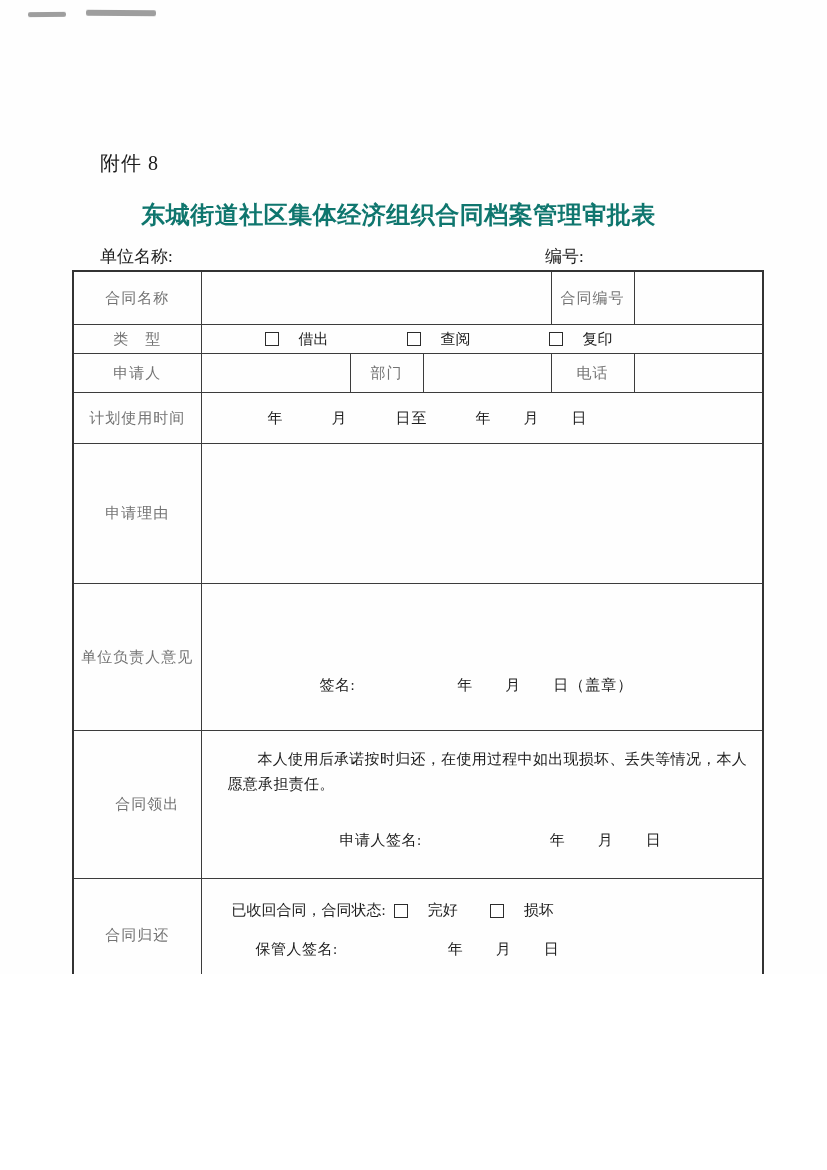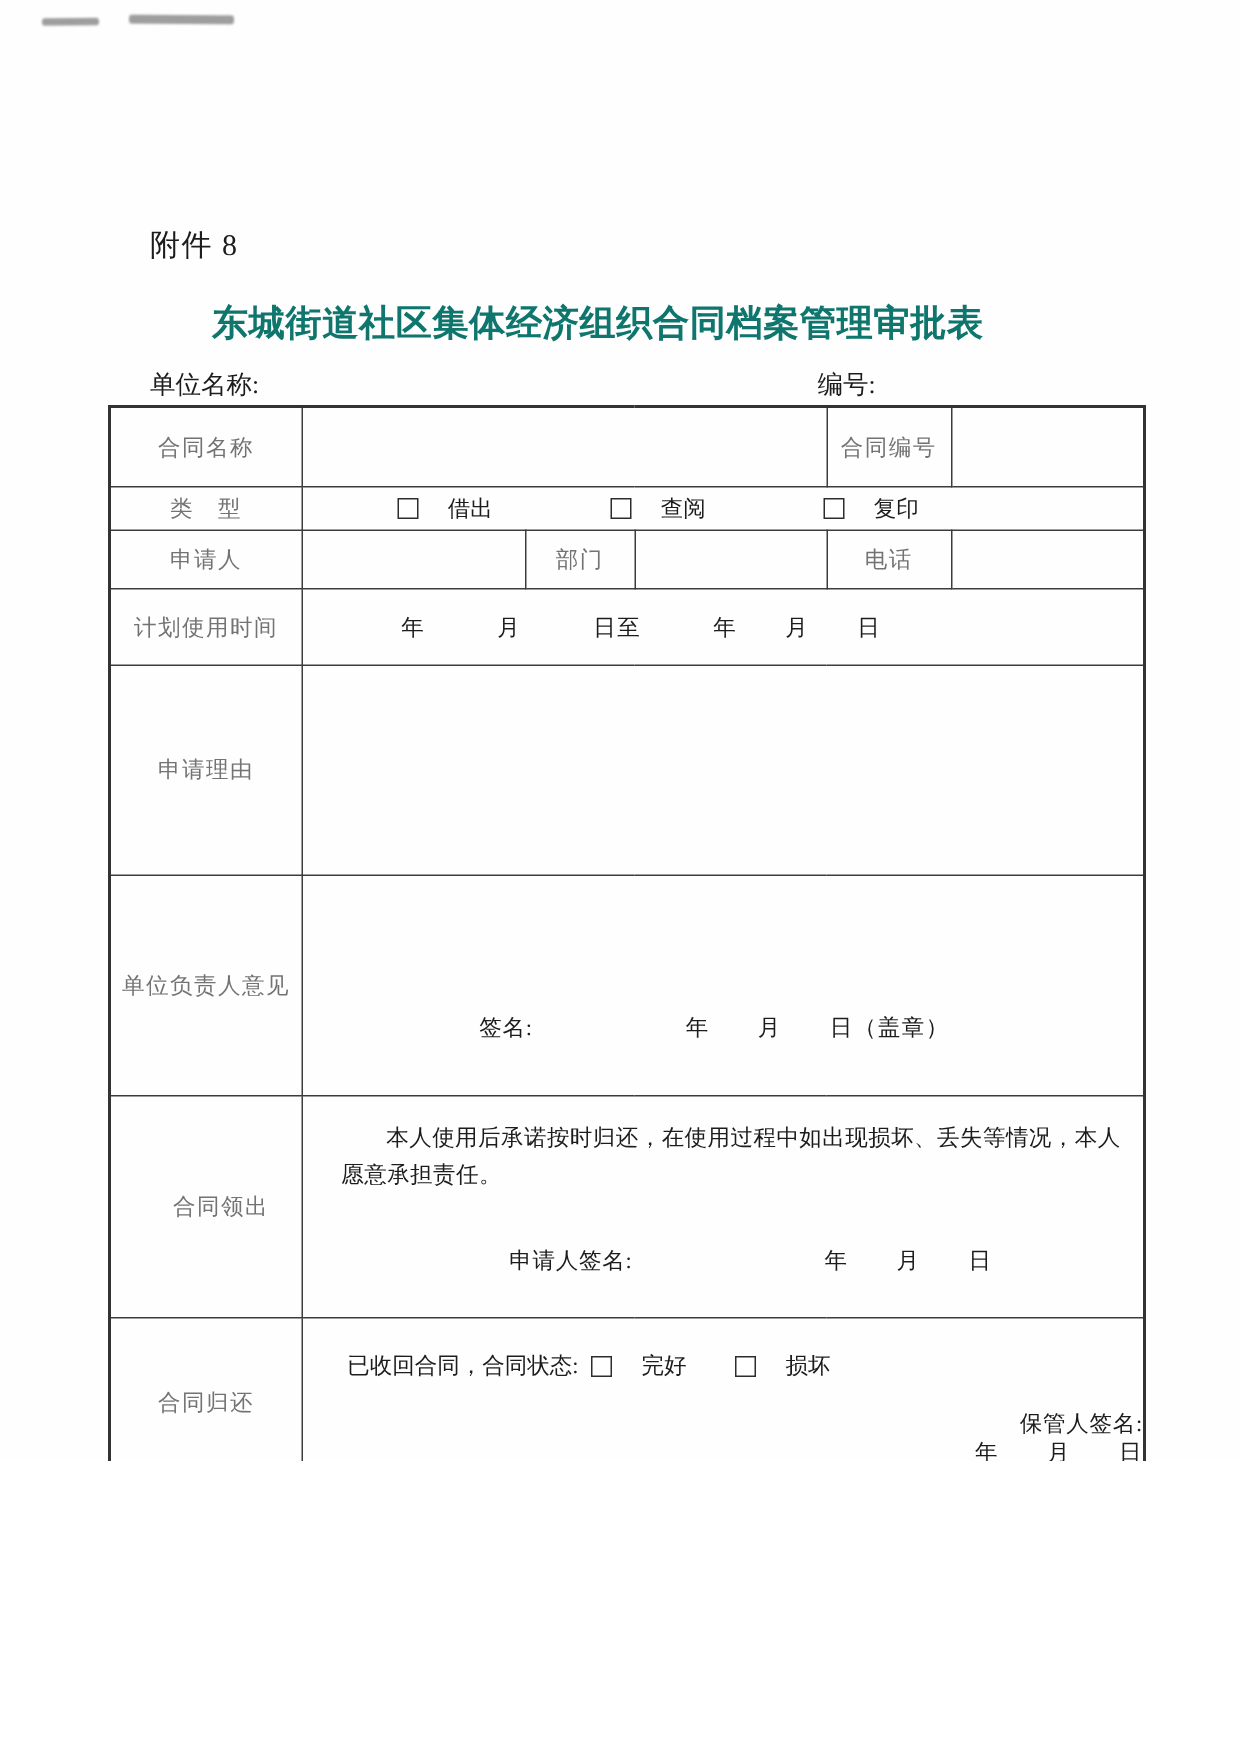--- a/index.html
+++ b/index.html
@@ -59,21 +59,21 @@
 
   .cellcol{display:flex;flex-direction:column;height:100%;}
   .signline{display:flex;align-items:flex-end;white-space:nowrap;letter-spacing:.5px;}
   .r6-sign{margin:92px 0 0 118px;}
   .r6-sign .dateline{margin-left:102px;font-family:Liberation Serif, serif;}
   .r7-para{margin:16px 6px 0 6px;text-indent:2em;line-height:25px;letter-spacing:.3px;}
   .r7-sign{margin:34px 0 0 118px;}
   .r7-sign .dateline{margin-left:128px;}
   .r8-status{display:flex;align-items:center;margin:22px 0 0 30px;white-space:nowrap;}
   .r8-status .opt{margin-left:8px;margin-right:24px;}
-  .r8-sign{margin:20px 0 0 94px;flex-direction:column;}
+  .r8-sign{margin:20px 0 0 54px;}
   .r8-sign .dateline{margin-left:110px;}
 
   .pageno{position:absolute;left:97px;top:1084px;font-size:18px;letter-spacing:1px;}
 </style>
 </head>
 <body>
 
 <div class="page">
 
   <div class="scan-mark m1"></div>

